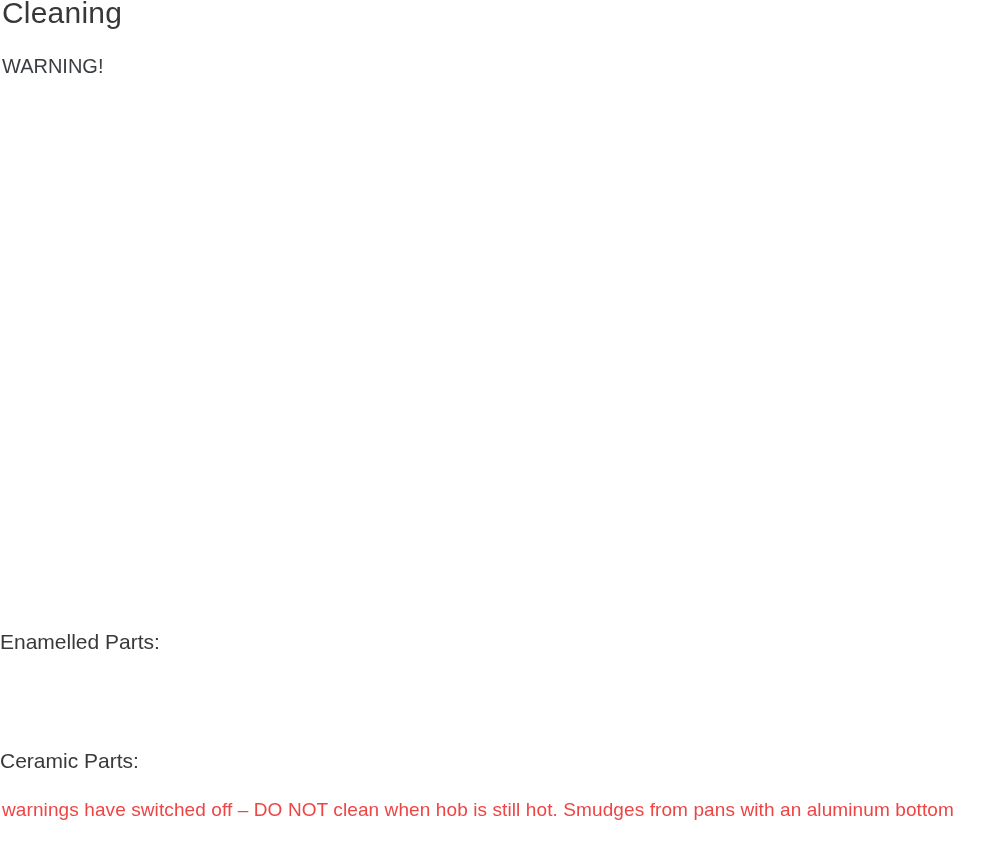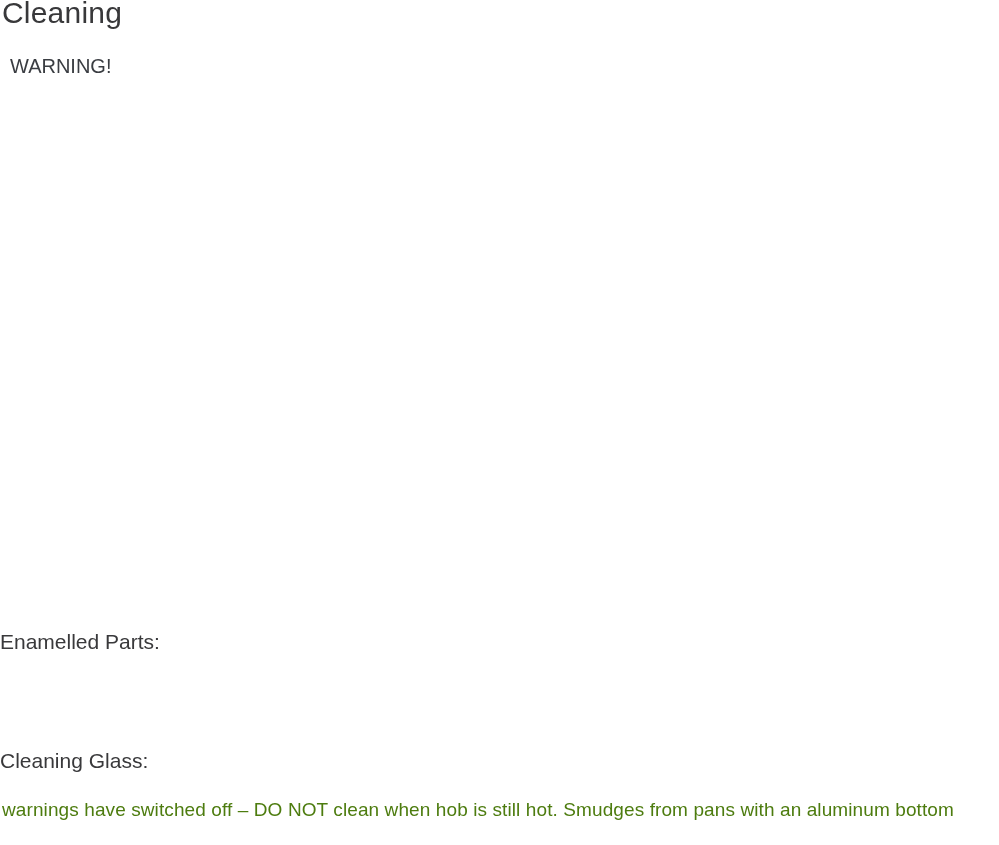--- a/index.html
+++ b/index.html
@@ -24,49 +24,48 @@
     letter-spacing: 0.2px;
     color: #38383a;
   }
   .warning-label {
     left: 2px;
     top: 54px;
     font-size: 20px;
     line-height: 24px;
     font-weight: 400;
     color: #3a3d42;
-    margin-left: 8px;
   }
   .section-label {
     left: 0;
     font-size: 21px;
     line-height: 25px;
     font-weight: 400;
     color: #39393b;
   }
   .section-enamelled { top: 629px; }
   .section-ceramic  { top: 748px; }
   .body-paragraph {
     left: 2px;
     top: 798px;
-    color: #4d7c0f;
+    color: #ef4444;
     font-size: 19px;
     line-height: 23.5px;
     letter-spacing: 0.1px;
   }
   .body-paragraph .line {
     white-space: nowrap;
   }
 </style>
 </head>
 <body>
 
 <div class="abs page-title">Cleaning</div>
 
 <div class="abs warning-label">WARNING!</div>
 
 <div class="abs section-label section-enamelled">Enamelled Parts:</div>
 
-<div class="abs section-label section-ceramic">Cleaning Glass:</div>
+<div class="abs section-label section-ceramic">Ceramic Parts:</div>
 
 <div class="abs body-paragraph">
   <div class="line">warnings have switched off – DO NOT clean when hob is still hot. Smudges from pans with an aluminum bottom</div>
 </div>
 
 </body></html>

